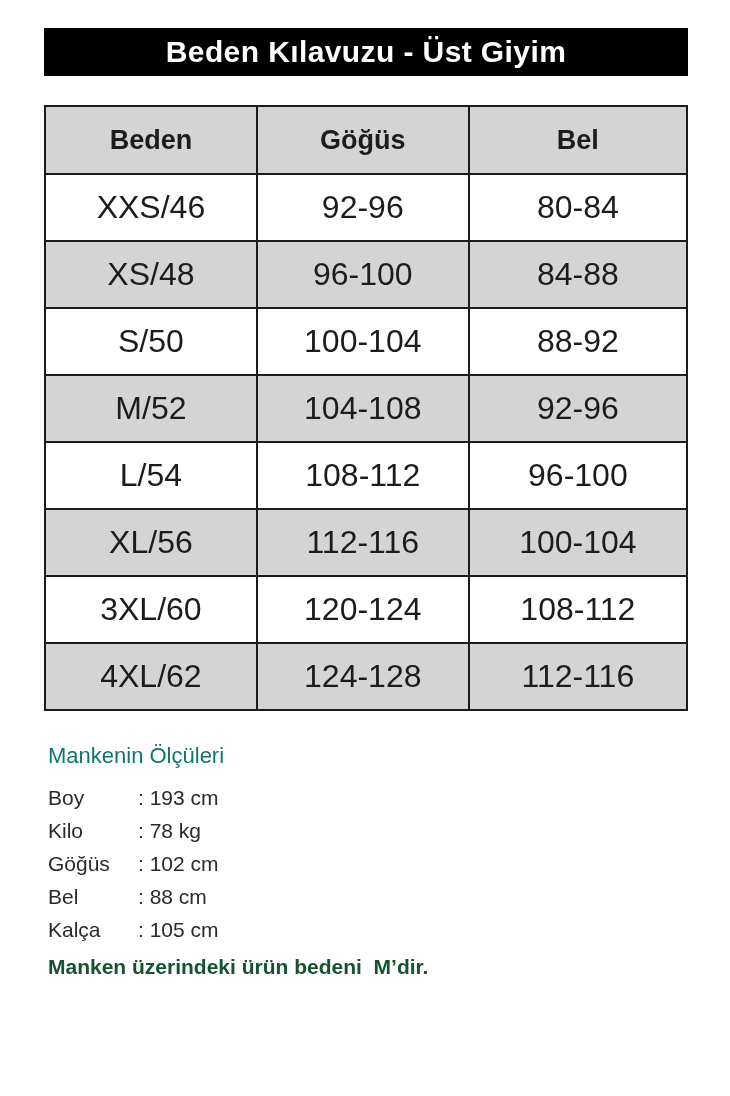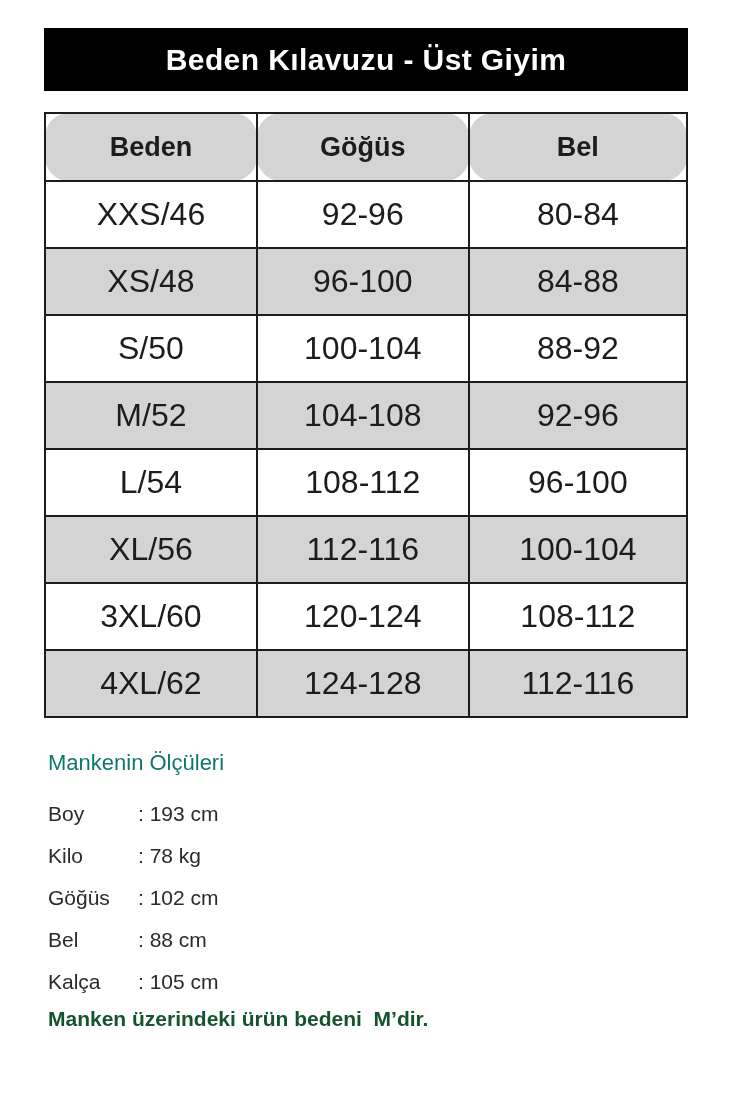--- a/index.html
+++ b/index.html
@@ -15,26 +15,26 @@
   .page {
     box-sizing: border-box;
     width: 730px;
     height: 1096px;
     padding: 28px 42px 0 44px;
     overflow: hidden;
   }
   
   .title-bar {
     width: 644px;
-    height: 63px;
+    height: 48px;
     background: #000000;
     display: flex;
     align-items: center;
     justify-content: center;
-    margin-bottom: 21px;
+    margin-bottom: 29px;
   }
   .title-bar h1 {
     margin: 0;
     color: #ffffff;
     font-size: 30px;
     font-weight: bold;
     letter-spacing: 0.4px;
     white-space: nowrap;
   }
   
@@ -52,21 +52,20 @@
     text-align: center;
     vertical-align: middle;
     padding: 0;
   }
   .size-table th {
     height: 66px;
     background: #d4d4d4;
     font-size: 27px;
     font-weight: 700;
     color: #1c1c1c;
-    border-radius: 24px;
   }
   .size-table td {
     height: 65px;
     background: #ffffff;
     font-size: 32px;
     font-weight: 400;
     color: #1c1c1c;
   }
   .size-table tbody tr:nth-child(even) td {
     background: #d4d4d4;
@@ -87,21 +86,20 @@
     align-items: baseline;
     font-size: 21px;
     color: #2a2a2a;
     margin-bottom: 12px;
     line-height: 21px;
   }
   .measure-row .m-label {
     display: inline-block;
     width: 90px;
     flex: 0 0 90px;
-    margin-top: 9px;
   }
   .measure-row .m-value {
     white-space: pre-wrap;
   }
   .note {
     margin: 15px 0 0 0;
     font-size: 21px;
     font-weight: bold;
     color: #14532d;
     white-space: pre-wrap;

